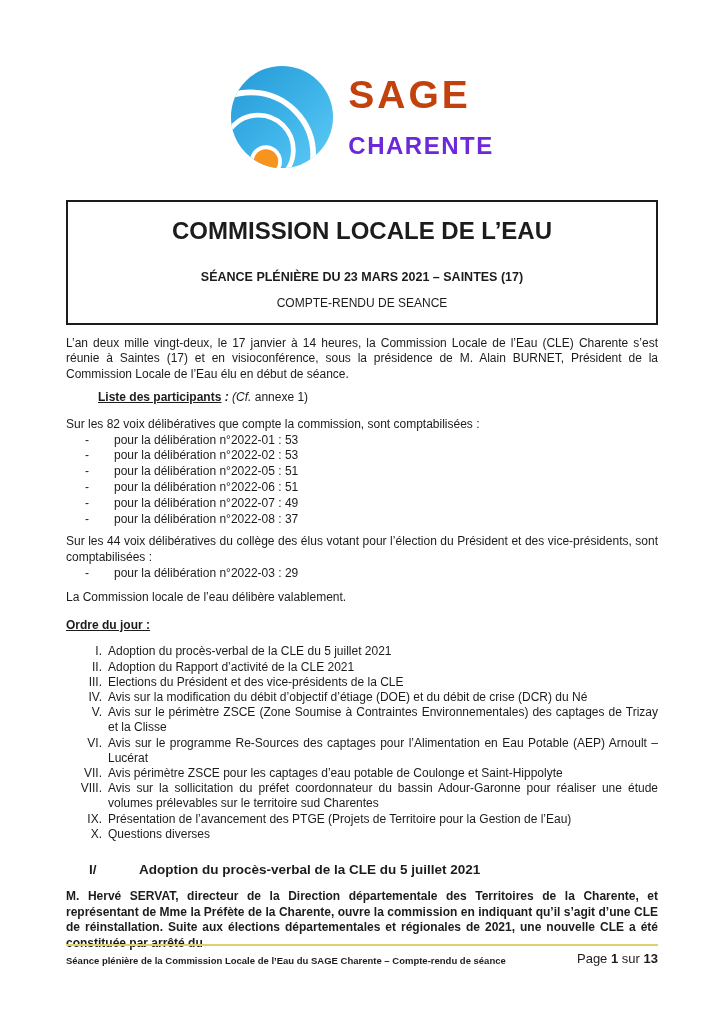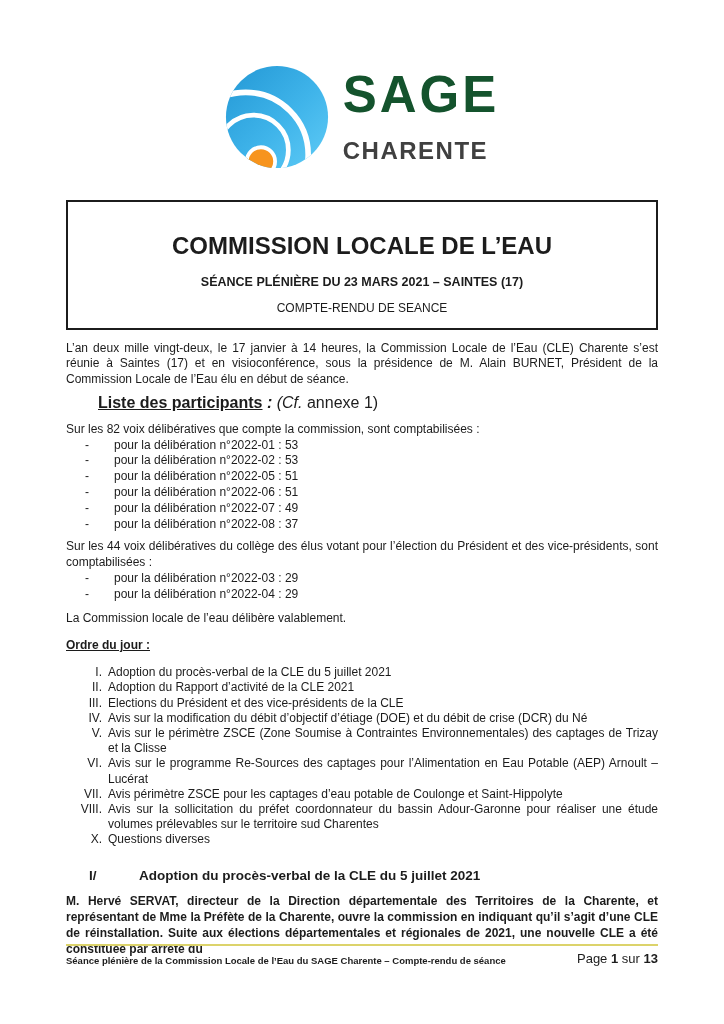--- a/index.html
+++ b/index.html
@@ -11,32 +11,32 @@
     color:#1c1c1c;
     overflow:hidden;
     margin:0 auto;
   }
   .content{position:absolute;left:66px;top:0;width:592px;}
 
   
   .logo-row{margin-top:56px;height:122px;display:flex;justify-content:center;align-items:center;gap:14px;}
   .logo-sphere{width:104px;height:116px;display:block;}
   .logo-text{display:flex;flex-direction:column;align-items:flex-start;}
-  .logo-sage{font-size:51px;font-weight:bold;color:#14532d;line-height:0.95;letter-spacing:3px;}
-  .logo-charente{font-size:24px;font-weight:bold;color:#404040;line-height:1;letter-spacing:1.5px;margin-top:20px;}
+  .logo-sage{font-size:39px;font-weight:bold;color:#c2410c;line-height:0.95;letter-spacing:3px;}
+  .logo-charente{font-size:24px;font-weight:bold;color:#6d28d9;line-height:1;letter-spacing:1.5px;margin-top:20px;}
 
   
   .title-box{margin-top:22px;border:2px solid #1c1c1c;text-align:center;padding:15px 10px 13px;}
-  .tb-title{font-size:24px;font-weight:bold;line-height:1.15;margin:15px;}
-  .tb-subtitle{font-size:12.5px;font-weight:bold;margin:11px 0 0;}
+  .tb-title{font-size:24px;font-weight:bold;line-height:1.15;margin:0;}
+  .tb-subtitle{font-size:12.5px;font-weight:bold;margin:25px 0 0;}
   .tb-doctype{font-size:12px;font-weight:normal;margin:12px 0 0;}
 
   
   .para{font-size:12px;line-height:15.8px;text-align:justify;margin:11px 0 0;}
-  .participants{font-size:16px;line-height:15.8px;margin:7px 0 0;padding-left:32px;}
+  .participants{font-size:12px;line-height:15.8px;margin:7px 0 0;padding-left:32px;}
   .bu{font-weight:bold;text-decoration:underline;}
   .bi{font-weight:bold;font-style:italic;}
   .it{font-style:italic;}
 
   .votes-header{font-size:12px;line-height:15.8px;text-align:justify;margin:11px 0 0;}
   .votes-header.tight{margin-top:7px;}
   .dash-list{list-style:none;margin:0;padding:0;font-size:12px;line-height:15.8px;}
   .dash-list li{position:relative;padding-left:48px;}
   .dash-list li::before{content:"-";position:absolute;left:19px;}
 
@@ -107,21 +107,20 @@
       <li><span>pour la délibération n°2022-02 : 53</span></li>
       <li><span>pour la délibération n°2022-05 : 51</span></li>
       <li><span>pour la délibération n°2022-06 : 51</span></li>
       <li><span>pour la délibération n°2022-07 : 49</span></li>
       <li><span>pour la délibération n°2022-08 : 37</span></li>
     </ul>
 
     <p class="votes-header tight">Sur les 44 voix délibératives du collège des élus votant pour l’élection du Président et des vice-présidents, sont comptabilisées :</p>
     <ul class="dash-list">
       <li><span>pour la délibération n°2022-03 : 29</span></li>
-      <li><span>pour la délibération n°2022-04 : 29</span></li>
     </ul>
 
     <p class="note">La Commission locale de l’eau délibère valablement.</p>
 
     <p class="agenda-heading">Ordre du jour :</p>
     <div class="agenda">
       <div class="agenda-item">
           <span class="agenda-num">I.</span>
           <span class="agenda-text">Adoption du procès-verbal de la CLE du 5 juillet 2021</span>
         </div>
@@ -147,20 +146,24 @@
         </div>
       <div class="agenda-item">
           <span class="agenda-num">VII.</span>
           <span class="agenda-text">Avis périmètre ZSCE pour les captages d’eau potable de Coulonge et Saint-Hippolyte</span>
         </div>
       <div class="agenda-item">
           <span class="agenda-num">VIII.</span>
           <span class="agenda-text">Avis sur la sollicitation du préfet coordonnateur du bassin Adour-Garonne pour réaliser une étude volumes prélevables sur le territoire sud Charentes</span>
         </div>
       <div class="agenda-item">
+          <span class="agenda-num">IX.</span>
+          <span class="agenda-text">Présentation de l’avancement des PTGE (Projets de Territoire pour la Gestion de l’Eau)</span>
+        </div>
+      <div class="agenda-item">
           <span class="agenda-num">X.</span>
           <span class="agenda-text">Questions diverses</span>
         </div>
     </div>
 
     <div class="section-head">
       <span class="section-num">I/</span>
       <span>Adoption du procès-verbal de la CLE du 5 juillet 2021</span>
     </div>
     <p class="para section-body">M. Hervé SERVAT, directeur de la Direction départementale des Territoires de la Charente, et représentant de Mme la Préfète de la Charente, ouvre la commission en indiquant qu’il s’agit d’une CLE de réinstallation. Suite aux élections départementales et régionales de 2021, une nouvelle CLE a été constituée par arrêté du</p>

